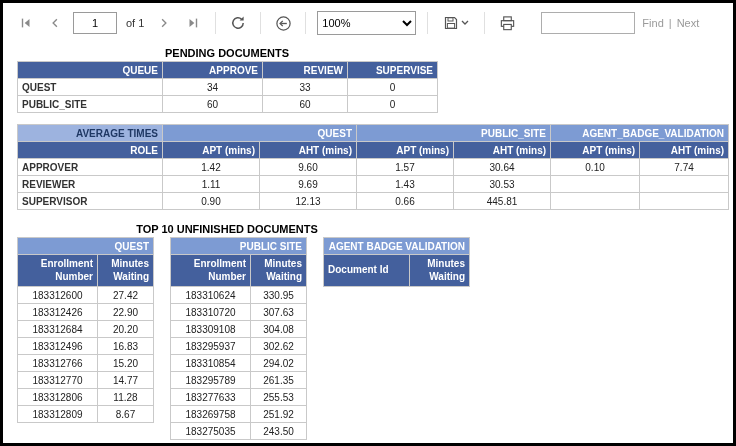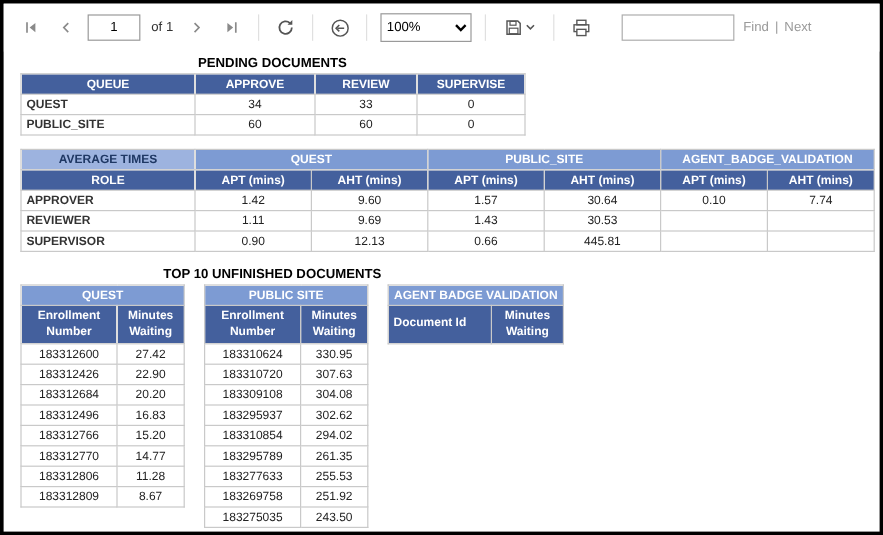--- a/index.html
+++ b/index.html
@@ -12,31 +12,31 @@
   *{box-sizing:border-box;margin:0;padding:0;}
   body{font-family:"Liberation Sans",sans-serif;background:#888;}
   .frame{width:736px;height:446px;border:3px solid #000;background:#fff;overflow:hidden;position:relative;}
   
   .toolbar{display:flex;align-items:center;height:40px;padding:0 12px;background:#fff;gap:7px;}
   .tb-btn{width:22px;height:22px;display:flex;align-items:center;justify-content:center;cursor:pointer;color:#666;}
   .tb-btn svg{display:block;}
   .sep{width:1px;height:22px;background:#e0e0e0;margin:0 4px;}
   .page-input{width:44px;height:22px;border:1px solid #9a9a9a;text-align:center;font-size:11px;font-family:"Liberation Sans",sans-serif;}
   .of-label{font-size:11px;color:#333;margin:0 2px;}
-  .zoom-select{height:24px;width:76px;font-size:11px;border:1px solid #9a9a9a;background:#fff;font-family:"Liberation Sans",sans-serif;}
+  .zoom-select{height:24px;width:99px;font-size:11px;border:1px solid #9a9a9a;background:#fff;font-family:"Liberation Sans",sans-serif;}
   .save-wrap{display:flex;align-items:center;gap:2px;}
   .find-input{width:94px;height:22px;border:1px solid #adadad;font-size:11px;margin-left:16px;padding:0 4px;font-family:"Liberation Sans",sans-serif;}
   .find-links{font-size:11px;color:#9a9a9a;display:flex;gap:5px;align-items:center;}
   .find-links span{cursor:pointer;}
   
   .content{padding:4px 0 0 14px;}
   .sec-title{font-size:11px;font-weight:bold;color:#000;text-align:center;margin-bottom:2px;}
   table{border-collapse:collapse;table-layout:fixed;font-size:10px;color:#222;}
   th,td{border:1px solid var(--border);padding:2px 4px;height:17px;text-align:center;vertical-align:middle;overflow:hidden;white-space:nowrap;}
-  th{font-weight:bold;}
+  th{font-weight:bold;text-align:right;}
   .hdr-dark th{background:var(--header-dark);color:#fff;}
   .hdr-med{background:var(--header-medium);color:#fff;}
   .hdr-light{background:var(--header-light);color:var(--navy);}
   tbody td:first-child{text-align:left;font-weight:bold;color:#333;}
   
   .pending-wrap{width:420px;}
   .pending-table{width:420px;}
   
   .avg-table{width:711px;margin-top:11px;}
   

